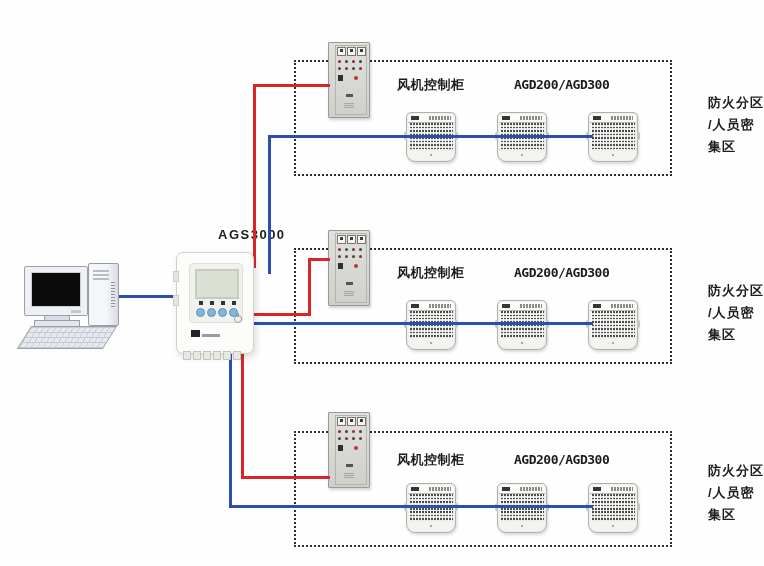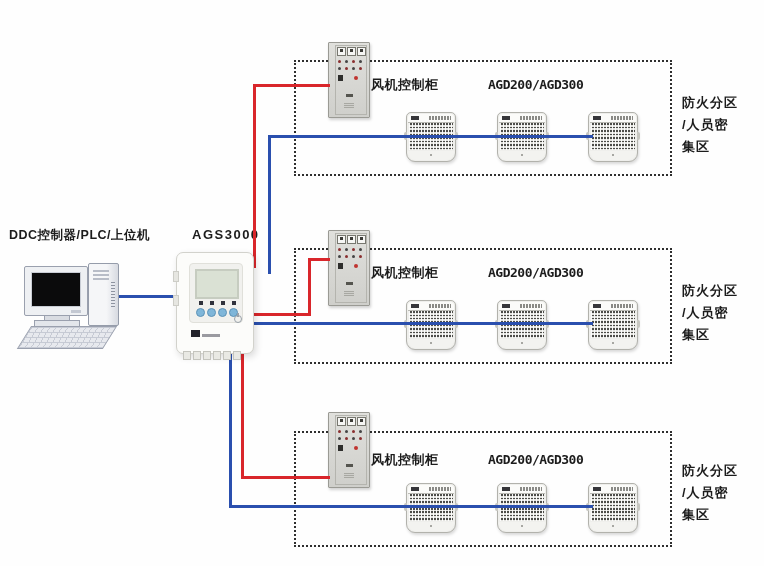--- a/index.html
+++ b/index.html
@@ -1,21 +1,21 @@
 <!DOCTYPE html>
 <html><head>
 <meta charset="utf-8">
 <style>
   html,body{margin:0;padding:0;background:#f4f4f4;}
   #canvas{
     position:relative;width:764px;height:566px;background:#fefefe;
     font-family:"Liberation Sans","DejaVu Sans",sans-serif;color:#1c1c1c;
     overflow:hidden;margin:0 auto;
   }
-  .abs{position:absolute;}
+  .abs{position:absolute;padding-left:26px;}
   
   .lbl{font-weight:bold;font-size:13px;white-space:nowrap;letter-spacing:.5px;}
   .lbl-mono{font-family:"DejaVu Sans Mono","Liberation Mono",monospace;font-weight:bold;font-size:13px;letter-spacing:-.5px;white-space:nowrap;}
   .zone-lines{font-weight:bold;font-size:13px;line-height:22px;letter-spacing:1px;}
   
   .wire{position:absolute;z-index:3;}
   .wire.red{background:#d9262b;}
   .wire.blue{background:#2a4fae;}
   
   .zone-box{position:absolute;border:2px dotted #2e2e2e;background:transparent;z-index:1;}
@@ -77,21 +77,20 @@
   .keyboard{position:absolute;left:24px;top:326px;width:84px;height:21px;z-index:4;
     background:#e7e9ee;border:1px solid #9aa0ae;transform:skewX(-32deg);
     background-image:repeating-linear-gradient(180deg,#c6cad4 0 1px,transparent 1px 5px),
                      repeating-linear-gradient(90deg,#c6cad4 0 1px,transparent 1px 6px);}
 </style>
 </head>
 <body>
 
 <div id="canvas">
 
-  <div class="abs lbl" style="left:9px;top:227px;font-size:12.5px;">DDC控制器/PLC/上位机</div>
   <div class="abs lbl" style="left:192px;top:227px;letter-spacing:1.5px;">AGS3000</div>
 
   <div class="wire blue" style="left:116px;top:295px;width:61px;height:3px;"></div>
 
   <div class="wire red" style="left:253px;top:84px;width:3px;height:184px;"></div>
   <div class="wire red" style="left:253px;top:84px;width:77px;height:3px;"></div>
   <div class="wire blue" style="left:268px;top:135px;width:3px;height:139px;"></div>
   <div class="wire blue" style="left:268px;top:135px;width:325px;height:3px;"></div>
 
   <div class="wire red" style="left:250px;top:313px;width:61px;height:3px;"></div>

